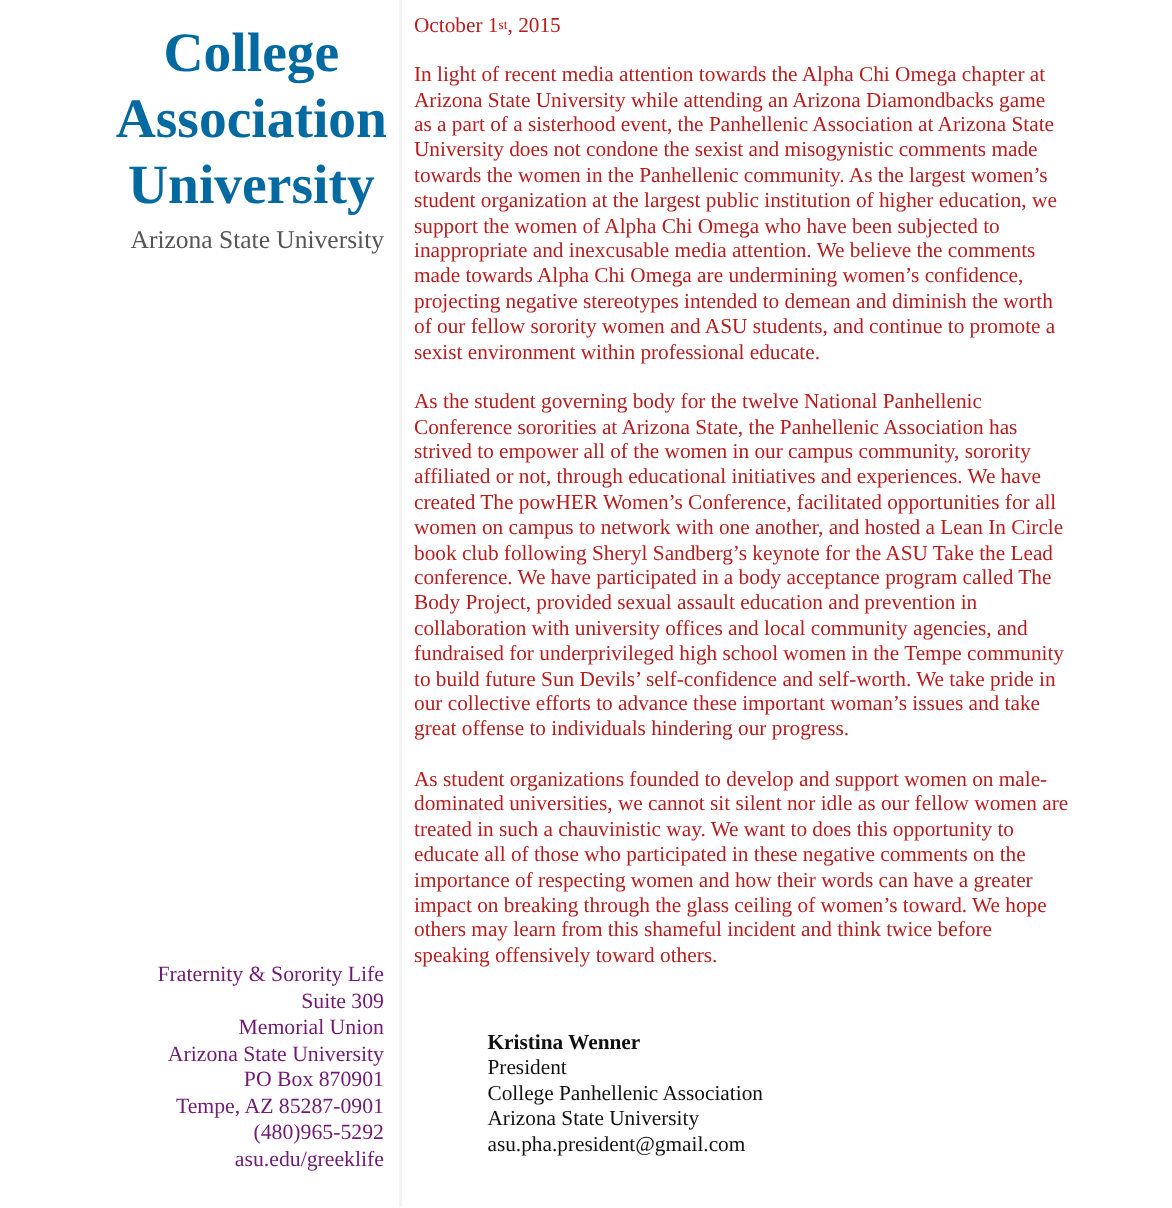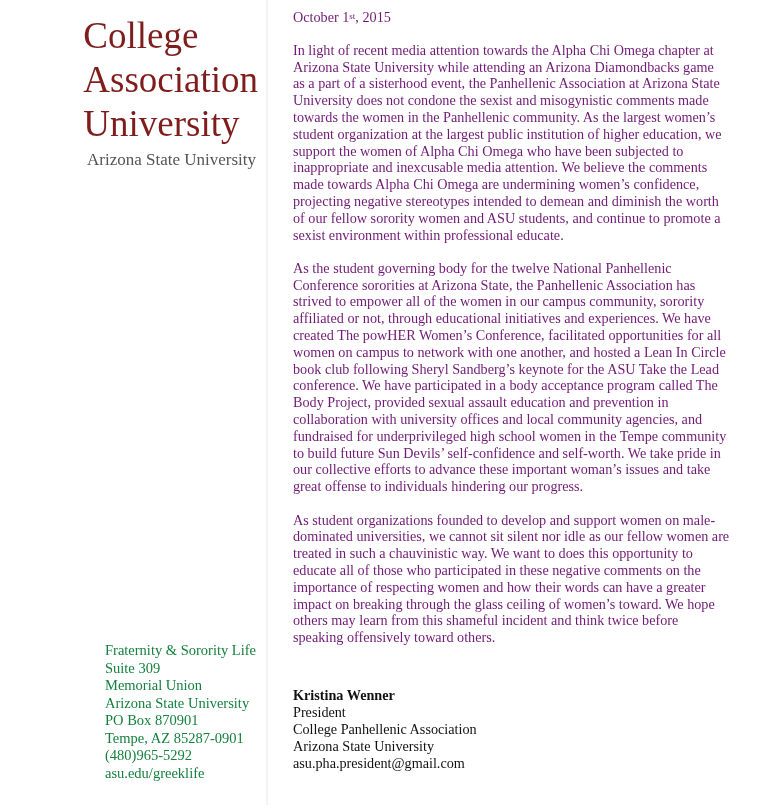--- a/index.html
+++ b/index.html
@@ -3,44 +3,45 @@
   <meta charset="utf-8">
   <style>
     * { box-sizing: border-box; margin: 0; padding: 0; }
     html, body { width: 781px; height: 805px; background: #ffffff; overflow: hidden; }
     body { position: relative; font-family: "Liberation Serif", serif; color: #111; }
     .sidebar {
       position: absolute; left: 0; top: 0; width: 268px; height: 805px;
       border-right: 2px solid #f3f3f3;
     }
     .org-name {
-      position: absolute; right: 8px; top: 14px; text-align: left;
-      color: #7f1d1d; font-size: 37px; line-height: 44px;
+      position: absolute; right: 8px; top: 14px; text-align: center;
+      color: #0369a1; font-size: 37px; line-height: 44px;
       font-family: "Liberation Serif", serif;
+      font-weight: bold;
     }
     .org-sub {
       position: absolute; right: 10px; top: 150px; text-align: right;
       color: #555; font-size: 17px; line-height: 20px;
     }
     .address {
-      position: absolute; right: 10px; top: 642px; text-align: left;
-      color: #15803d; font-size: 14.5px; line-height: 17.5px;
+      position: absolute; right: 10px; top: 642px; text-align: right;
+      color: #701a75; font-size: 14.5px; line-height: 17.5px;
     }
     .address div { white-space: nowrap; }
     .main {
-      position: absolute; left: 293px; top: 9px; width: 480px;
-      font-size: 14.2px; line-height: 16.8px; color: #701a75;
+      position: absolute; left: 276px; top: 9px; width: 480px;
+      font-size: 14.2px; line-height: 16.8px; color: #b91c1c;
     }
     .date { margin-bottom: 16px; }
     .date sup { font-size: 9px; vertical-align: top; position: relative; top: -1px; }
     .para { margin-bottom: 16.5px; }
     .para .line { white-space: nowrap; display: block; }
     .signature { position: absolute; left: 293px; top: 687px; font-size: 14.2px; line-height: 17px; }
     .signature .name { font-weight: bold; }
-    .signature div { white-space: nowrap; }
+    .signature div { white-space: nowrap; margin-left: 32px; }
   </style>
 </head>
 <body>
 
 <div class="sidebar">
   <div class="org-name">
     <div>College</div>
     <div>Association</div>
     <div>University</div>
   </div>

